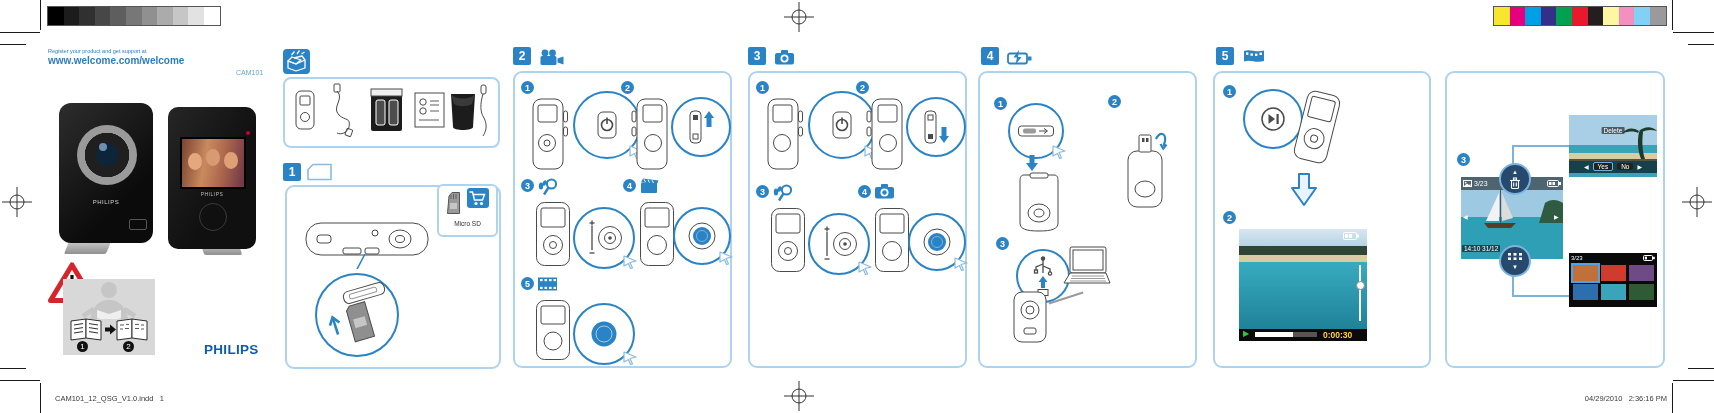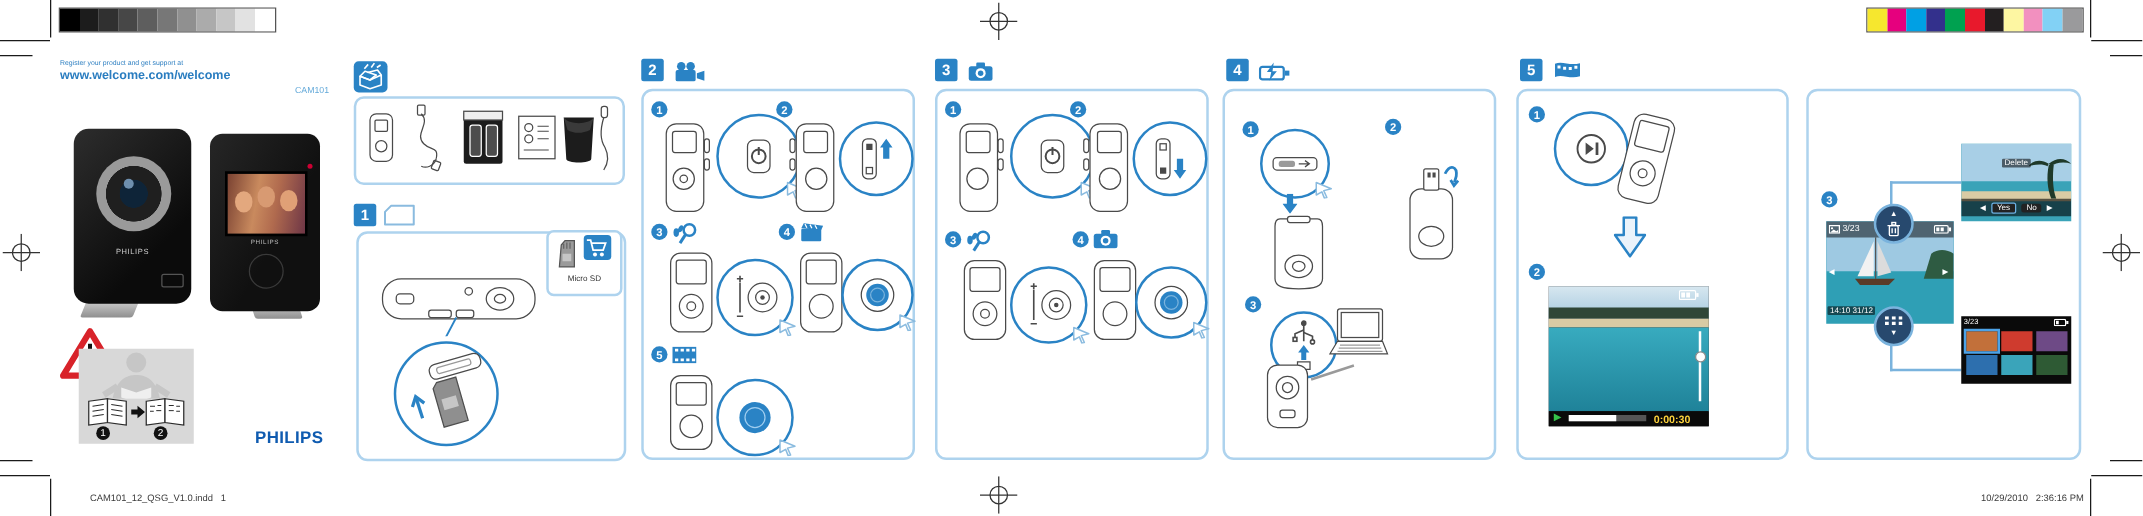--- a/index.html
+++ b/index.html
@@ -690,14 +690,14 @@
         <div class="th" style="background: rgb(194, 112, 58);"></div>
         <div class="th" style="background: rgb(207, 59, 46);"></div>
         <div class="th" style="background: rgb(110, 74, 134);"></div>
         <div class="th" style="background: rgb(45, 111, 174);"></div>
         <div class="th" style="background: rgb(58, 164, 186);"></div>
         <div class="th" style="background: rgb(46, 90, 52);"></div>
       </div>
   </div>
 </div>
 
-<div class="foot" style="left:72px;top:394px">CAM101_12_QSG_V1.0.indd   1</div>
-<div class="foot" style="right:47px;top:394px">10/29/2010   2:36:16 PM</div>
+<div class="foot" style="left:55px;top:394px">CAM101_12_QSG_V1.0.indd   1</div>
+<div class="foot" style="right:47px;top:394px">04/29/2010   2:36:16 PM</div>
 
 </body></html>

